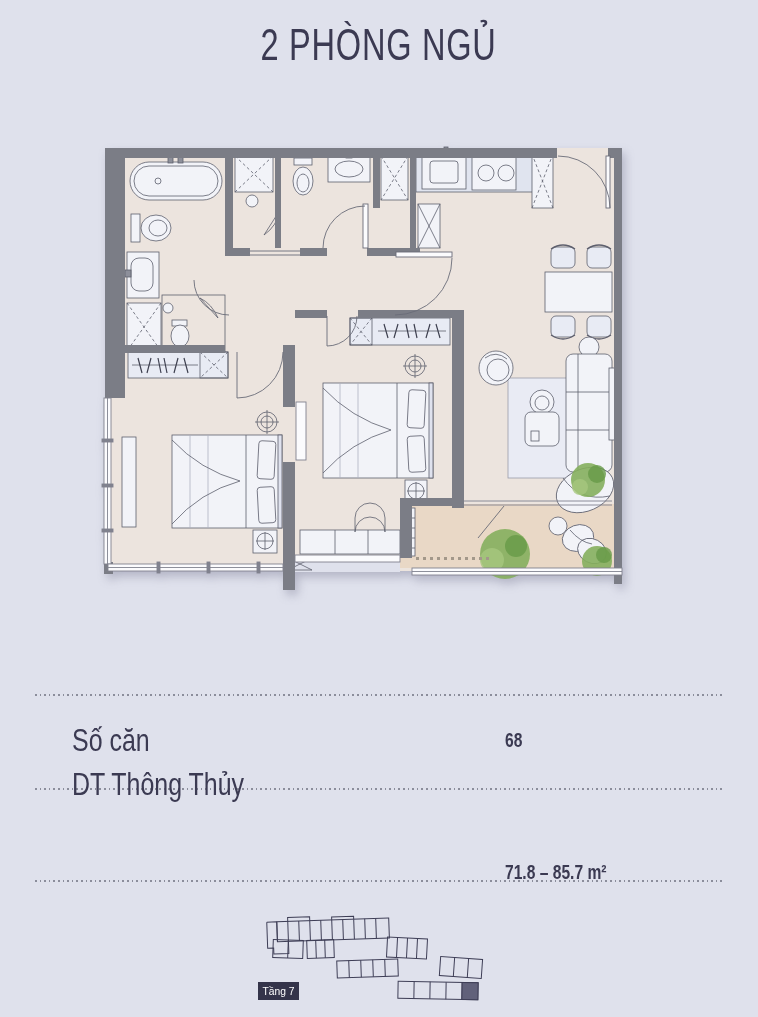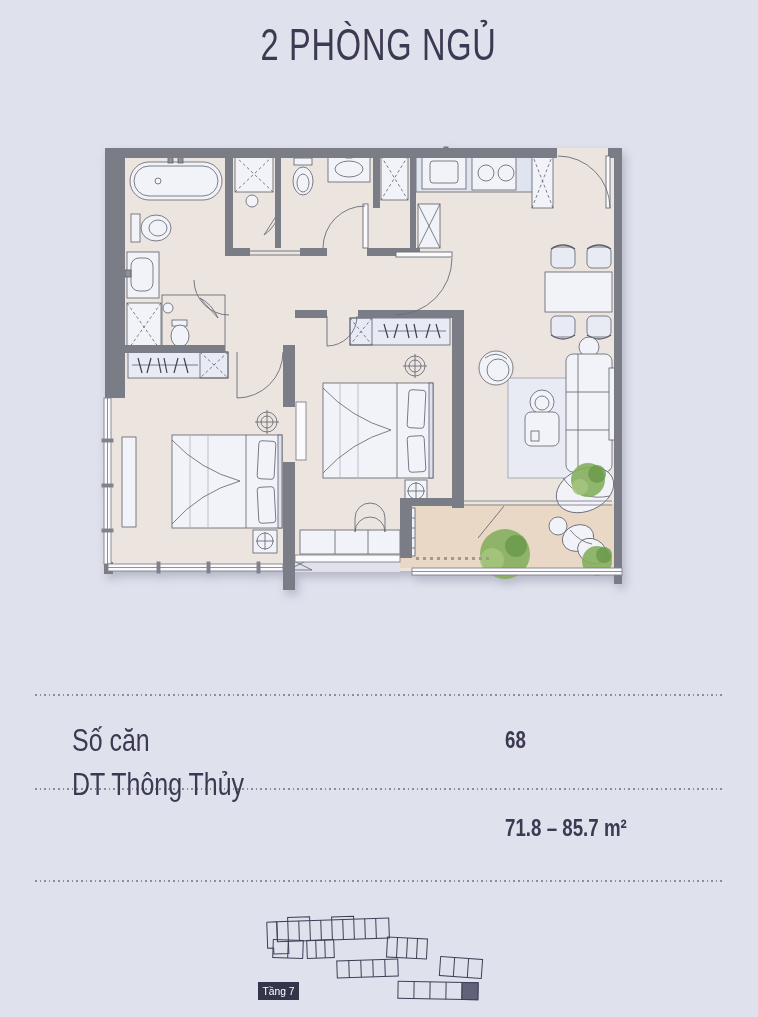--- a/index.html
+++ b/index.html
@@ -14,22 +14,22 @@
     position:absolute;left:0;right:0;top:19px;text-align:center;
     font-size:44px;font-weight:400;letter-spacing:1px;line-height:52px;
   }
   .title .cond{transform-origin:center center;transform:scaleX(.74);}
   .plan-svg{position:absolute;left:100px;top:140px;filter:drop-shadow(3px 5px 5px rgba(70,70,100,.28));}
   .rule{position:absolute;left:35px;width:688px;height:2px;
     background-image:repeating-linear-gradient(90deg,#8b8d9b 0 1.6px,transparent 1.6px 4.6px);}
   .r1{top:694px}.r2{top:788px}.r3{top:880px}
   .inforow{position:absolute;left:72px;height:40px;font-size:32px;line-height:40px;text-align:right;}
   .row1{top:720px}.row2{top:764px}
-  .val{position:absolute;font-size:24px;line-height:40px;font-weight:700;left:505px;}
-  .v1{top:720px}.v2{top:808px}
+  .val{position:absolute;font-size:20px;line-height:40px;font-weight:700;left:505px;}
+  .v1{top:720px}.v2{top:852px}
   .keyplan-svg{position:absolute;left:250px;top:912px;}
   text.floorlbl{fill:#fff;font-family:"Liberation Sans",sans-serif;font-size:11px;}
 </style>
 </head>
 <body style="--bg: #dfe1ec; --ink: #3b3a52; --wall: #7b7d86; --floor: #ece4de; --balcony: #e9d8c6; --fixture: #f2f3f8; --furniture: #e8ebf4; --plant: #85af5d; --plant2: #679a47; --keyline: #3e3e56; --unithl: #61617a; --labelbox: #34344a;">
 
 <div class="title">
   <span class="cond">2 PHÒNG NGỦ</span>
 </div>
 

